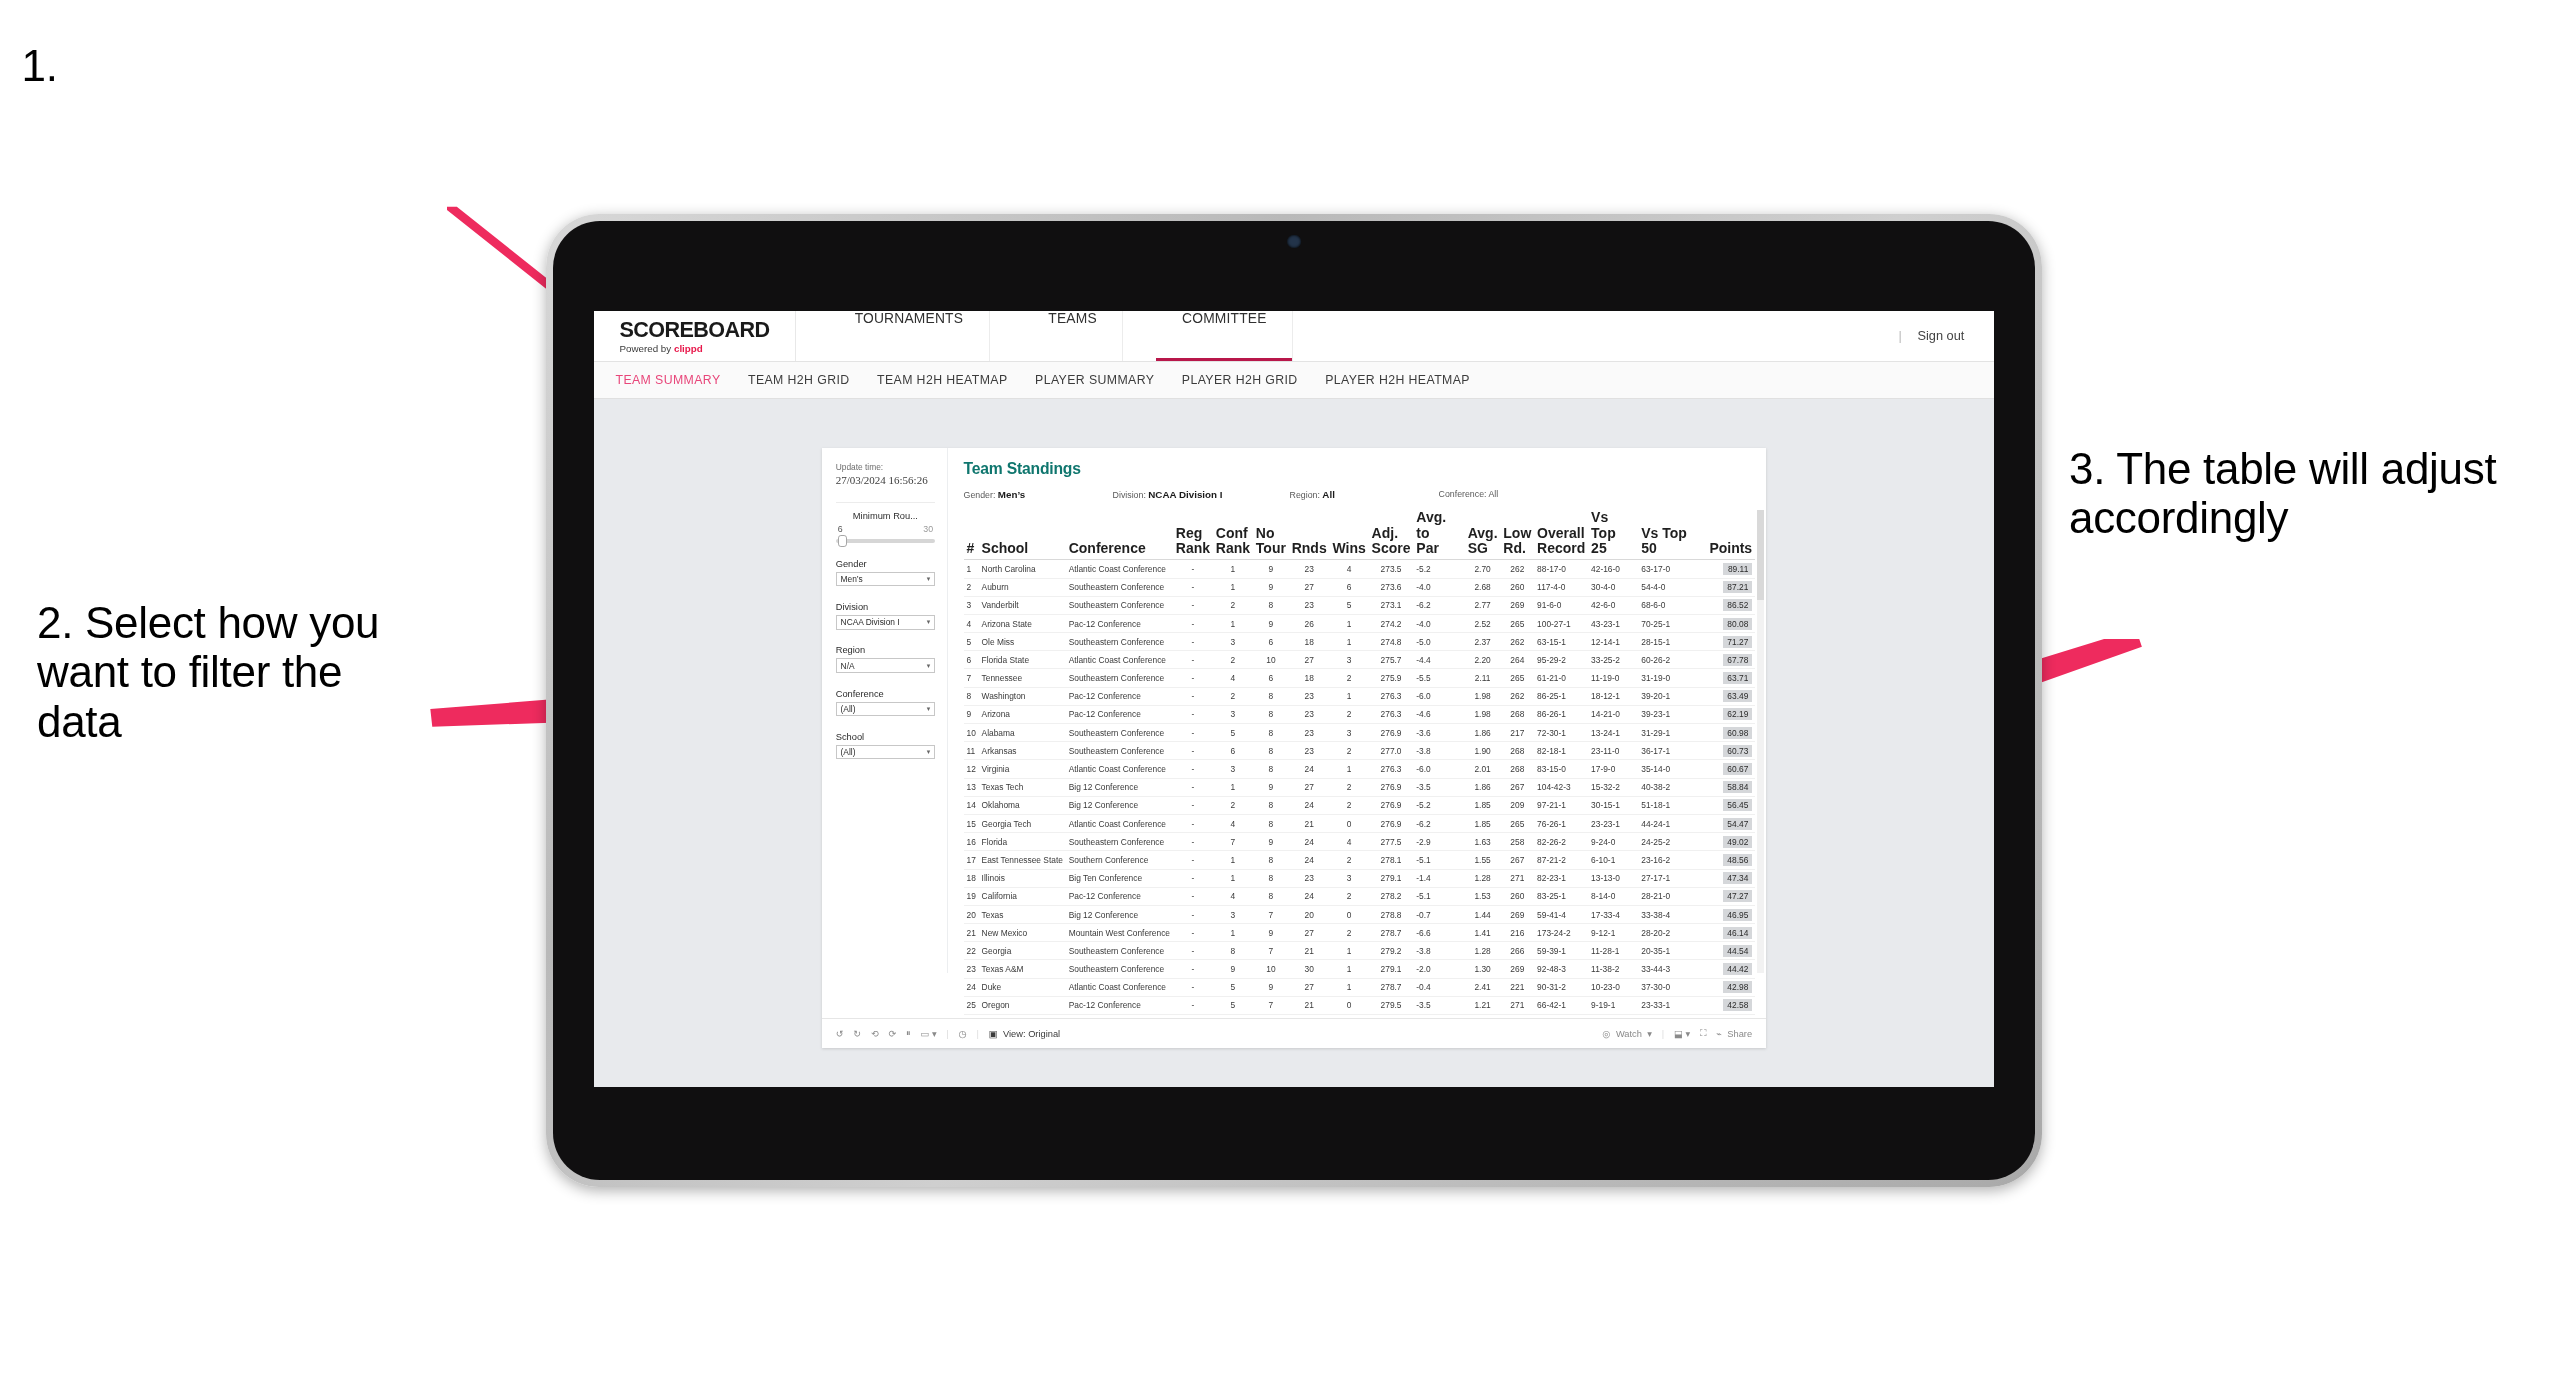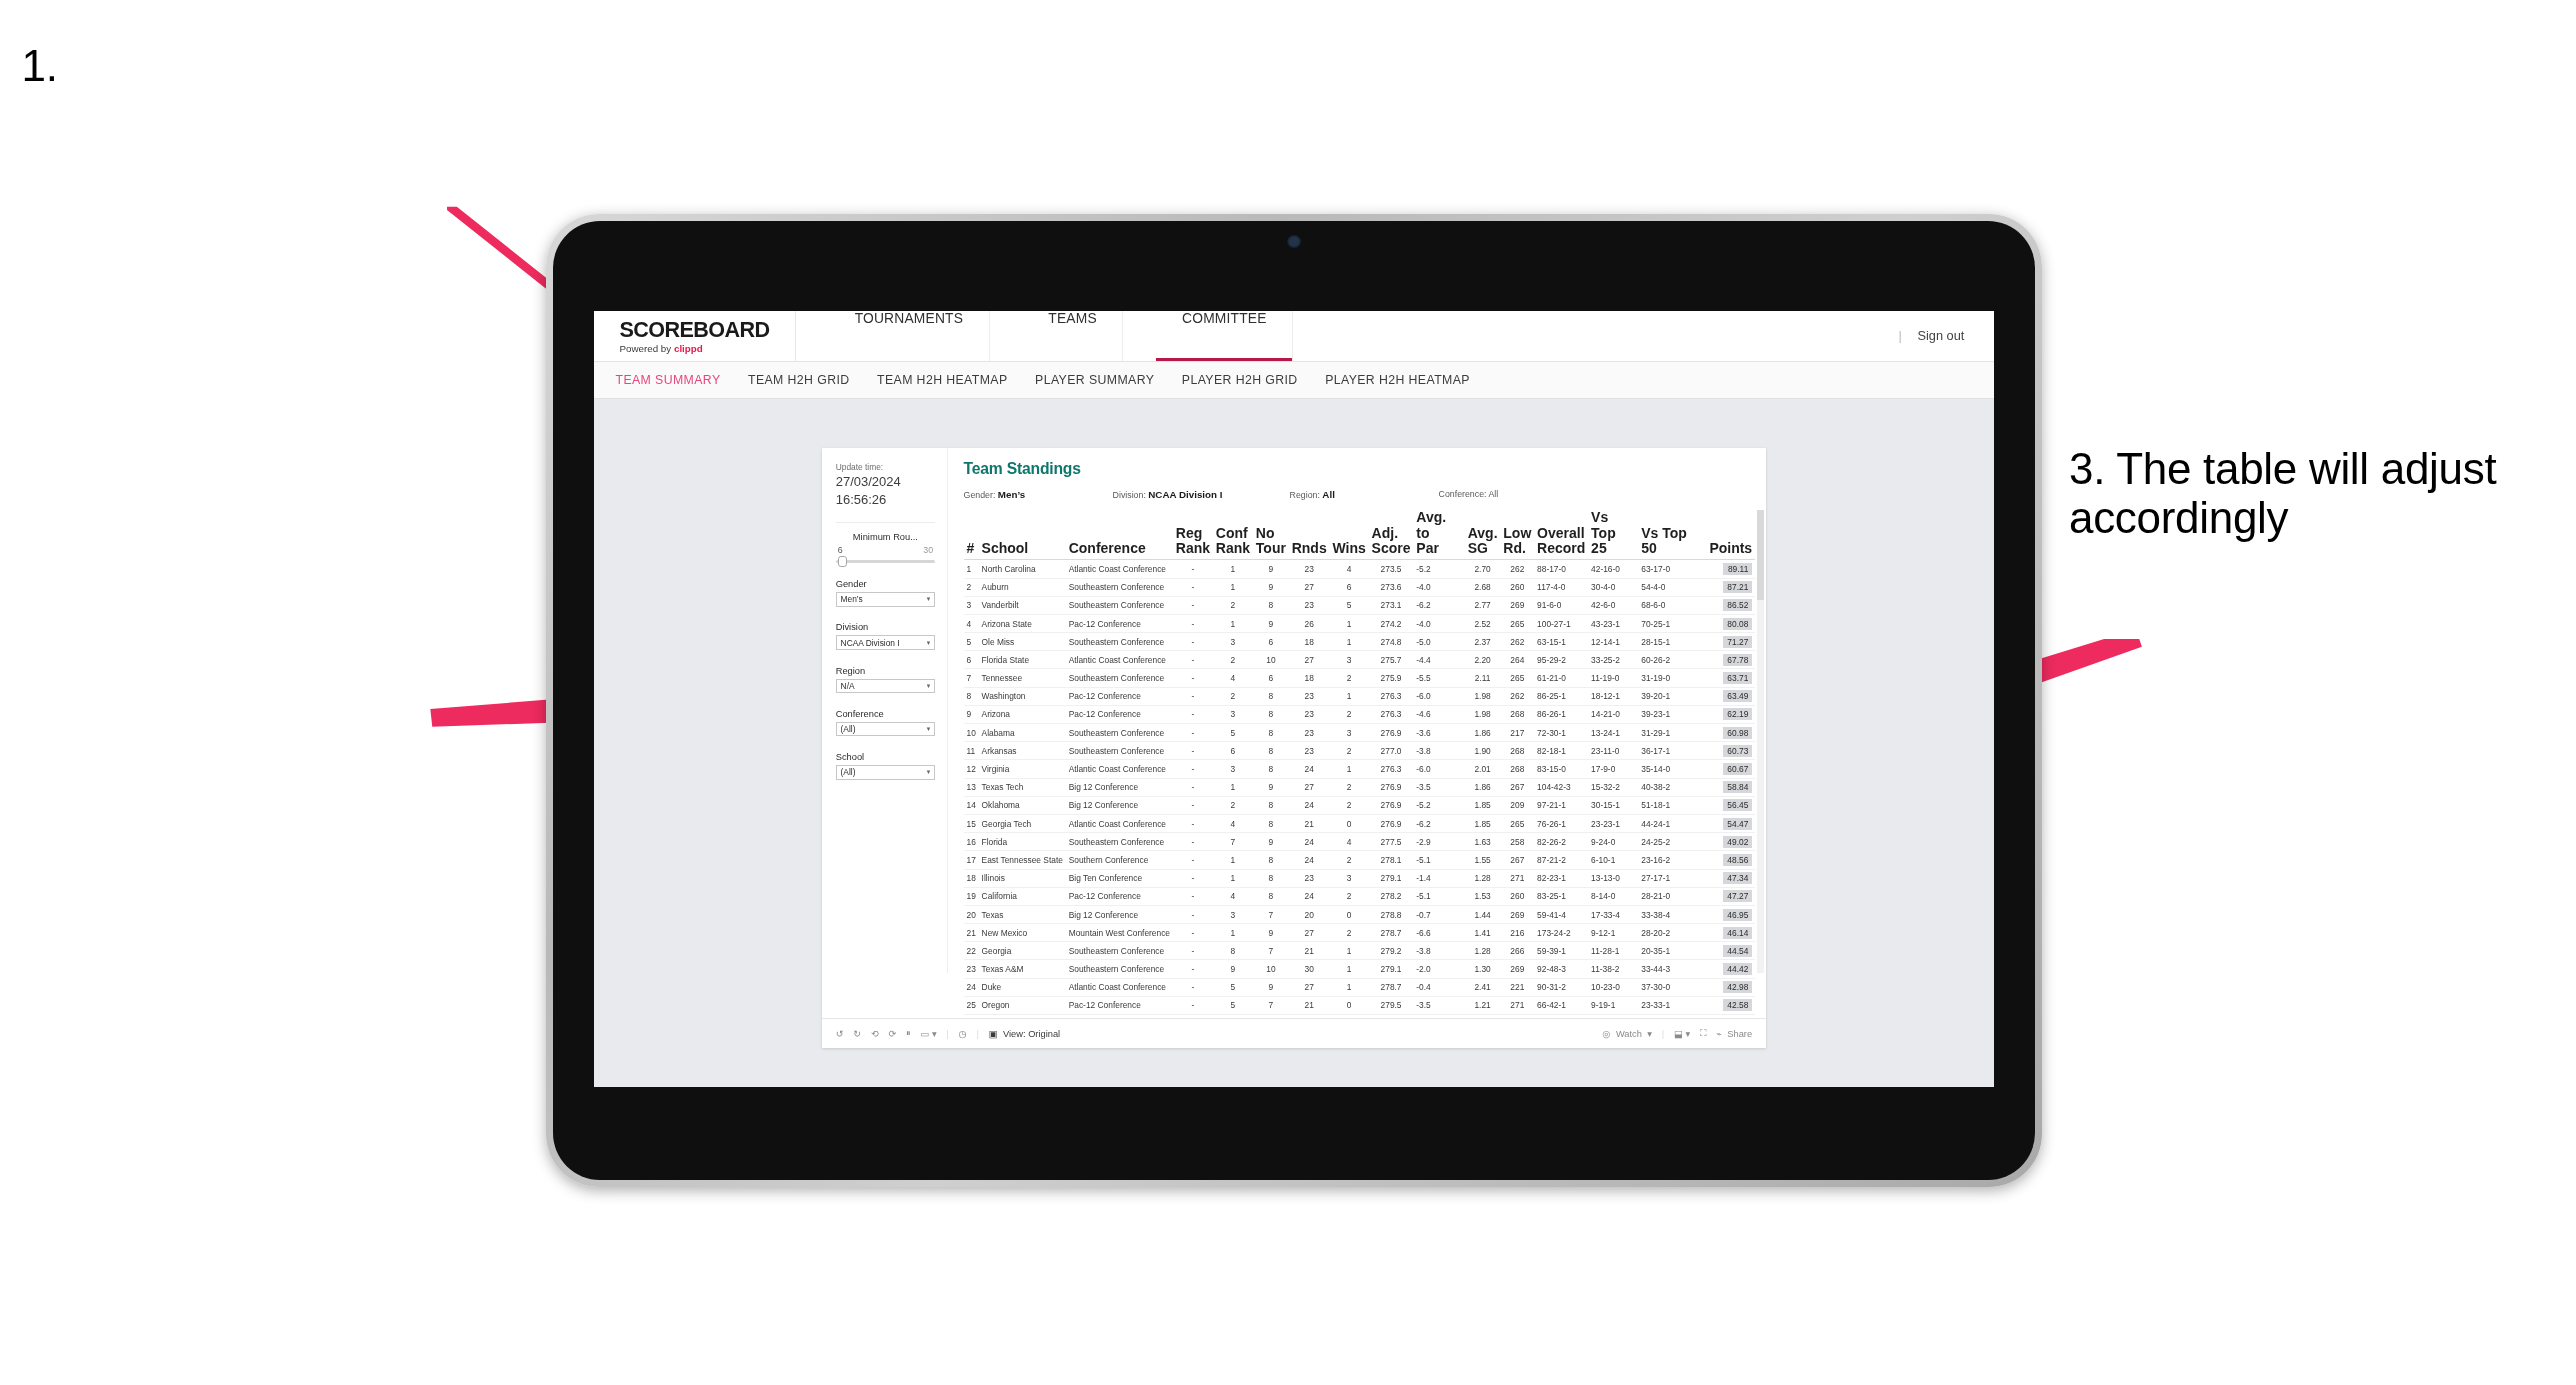--- a/index.html
+++ b/index.html
@@ -111,21 +111,21 @@
     display:flex; flex-direction:column;gap:45px;
   }
   #viz-body { flex:1; display:flex; min-height:0; }
 
   
   #filters {
     width:126px; border-right:1px solid #eceef0; padding:13.8px 11.8px 0 13.8px;
     display:flex; flex-direction:column; background:#fff;
   }
   .upd-label { font-size:8.4px; color:#6e6e6e; line-height:1.35; }
-  .upd-time { font-size:13px; color:#3d3d3d; line-height:1.35; }
+  .upd-time { font-size:11px; color:#3d3d3d; line-height:1.35;font-family:Liberation Serif, serif; }
   .filt-divider { height:1px; background:#ececec; margin:13.8px 0 8.8px 0; }
   .slider-title { font-size:9.3px; color:#2e2e2e; text-align:center; font-weight:400; }
   .slider-vals { display:flex; justify-content:space-between; font-size:8.8px; color:#555; margin-top:2.9px; padding:0 2px;}
   .slider-vals .max { color:#9a9a9a; }
   .slider-track { position:relative; height:3.9px; background:#d6d6d6; border-radius:2px; margin-top:4.9px; }
   .slider-handle {
     position:absolute; left:2px; top:-3.9px; width:9.8px; height:11.8px;
     background:#fff; border:1px solid #a7a7a7; border-radius:2.9px;
   }
   .f-group { margin-top:15.7px; }
@@ -179,20 +179,21 @@
 </style>
 </head>
 <body>
 
 <div id="stage">
 
   <div class="anno" id="anno1">
     <span class="num">1.</span>
   </div>
 
+  <div class="anno" id="anno2">2. Select how you want to filter the data</div>
 
   <div class="anno" id="anno3">3. The table will adjust accordingly</div>
 
   <svg class="arrow-svg" style="left:447px; top:197px;" width="236" height="177" viewBox="0 0 240 180">
     <g fill="#EE2B5E">
       <path d="M4 6 L150 122 L168 98 L178 160 L118 146 L136 122 L-10 6 Z" transform="translate(6,4)"></path>
     </g>
   </svg>
 
   <svg class="arrow-svg" style="left:430px; top:660px;" width="413" height="108" viewBox="0 0 420 110">

